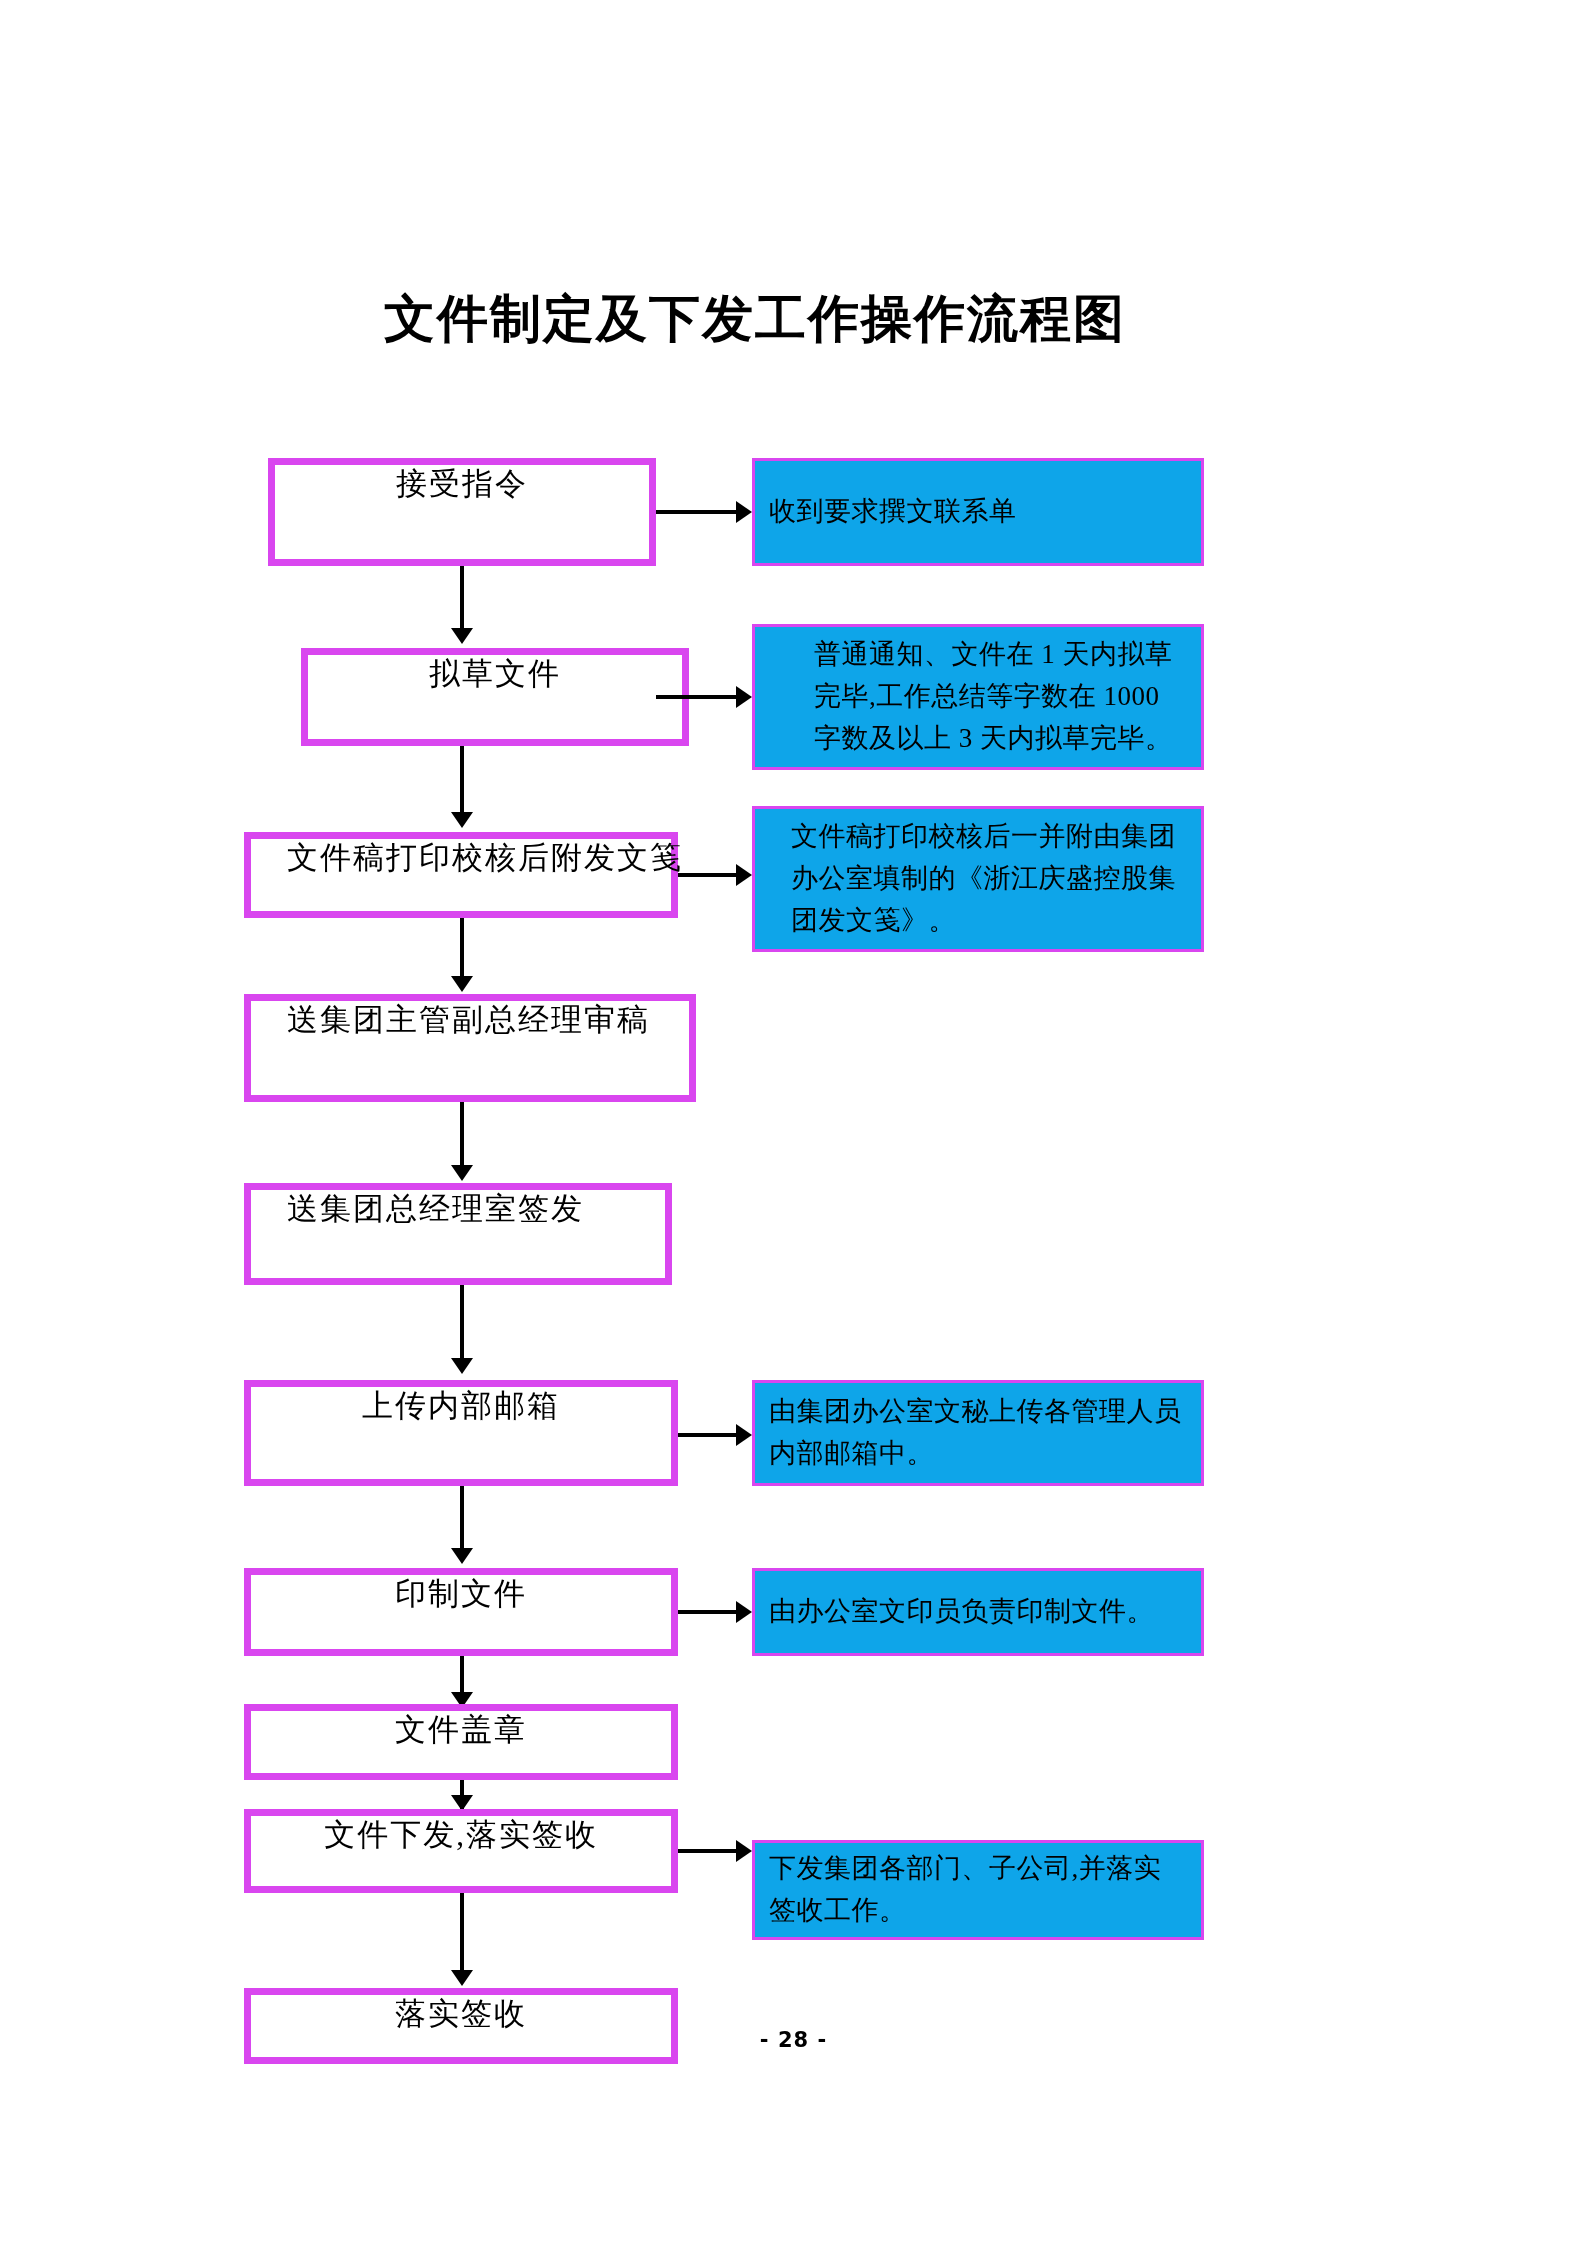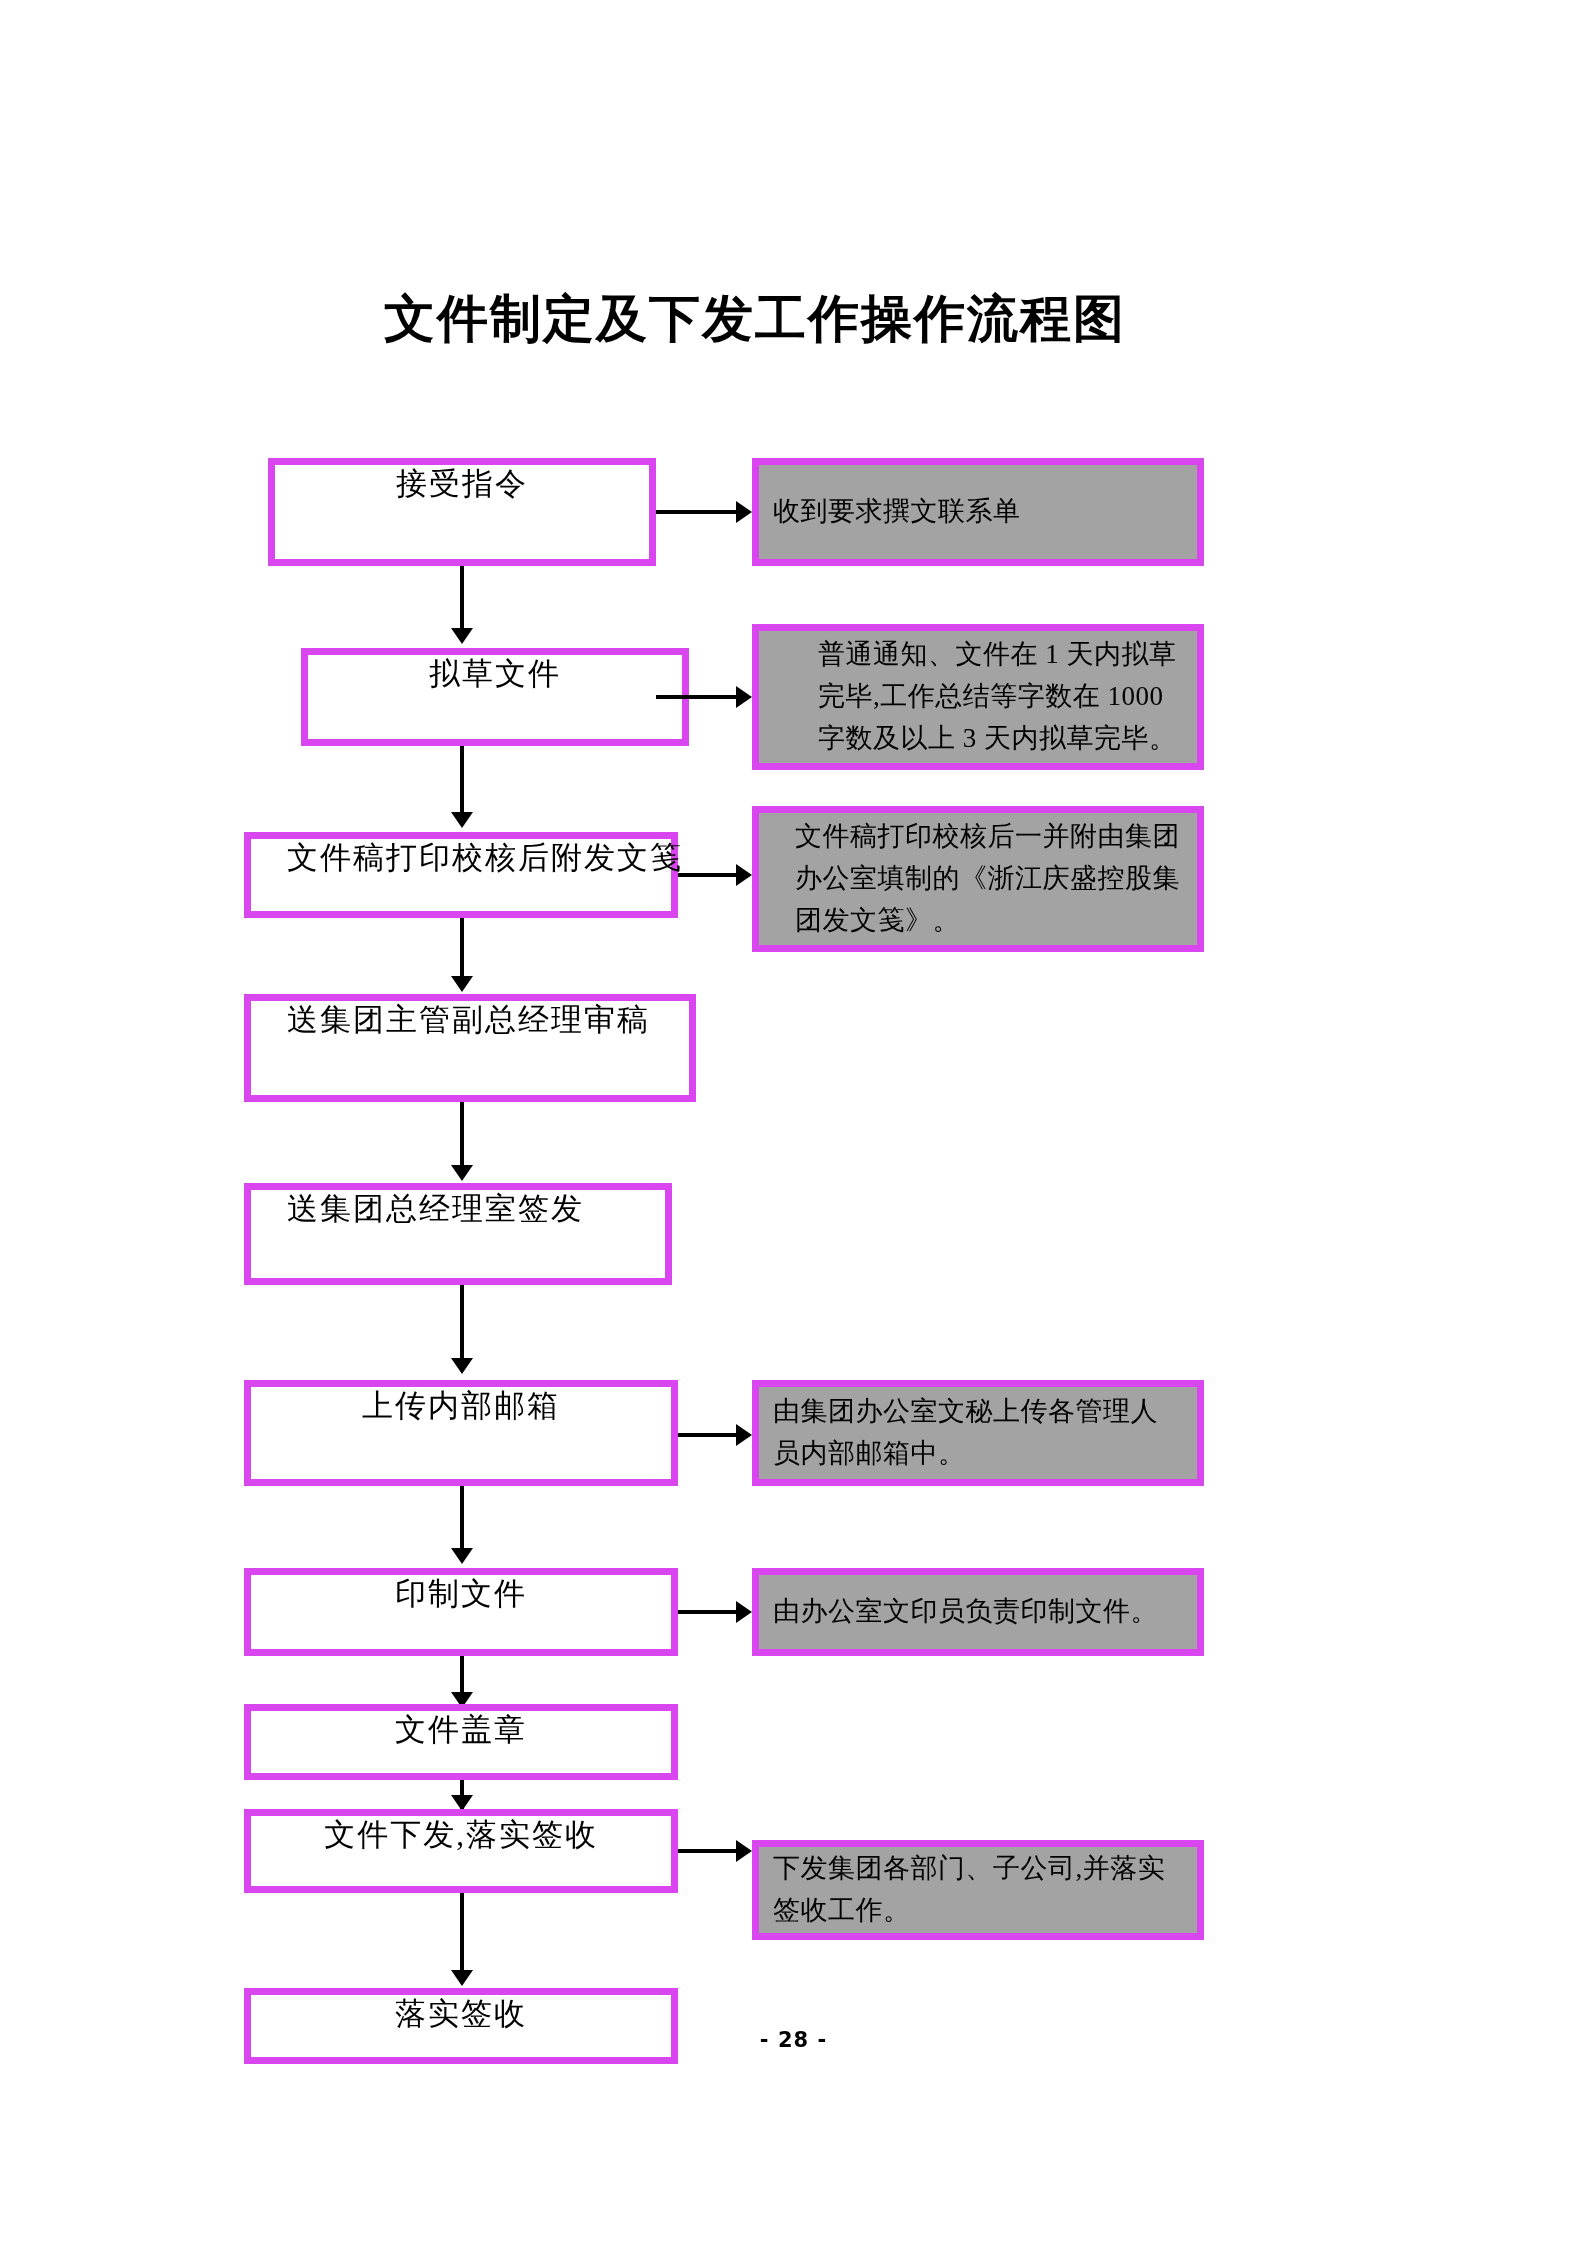--- a/index.html
+++ b/index.html
@@ -55,22 +55,22 @@
   }
   .flow-box.align-left .box-label {
     padding-left: 36px;
     text-align: left;
   }
 
   
   .note-box {
     position: absolute;
     box-sizing: border-box;
-    border: 7px solid #d946ef;
-    background: #a3a3a3;
+    border: 3px solid #d946ef;
+    background: #0ea5e9;
     display: flex;
     align-items: center;
   }
   .note-box .note-label {
     font-size: 27px;
     line-height: 1.55;
     letter-spacing: 0.5px;
     padding: 0 14px;
     text-align: left;
   }

